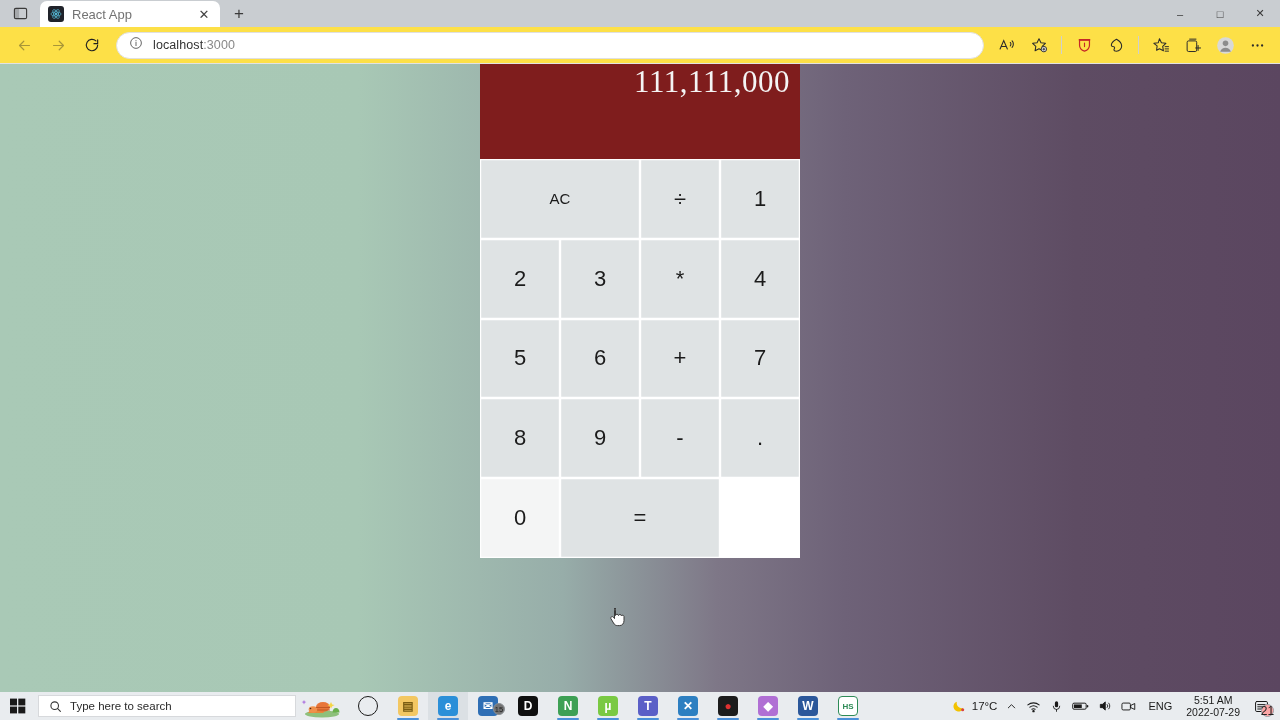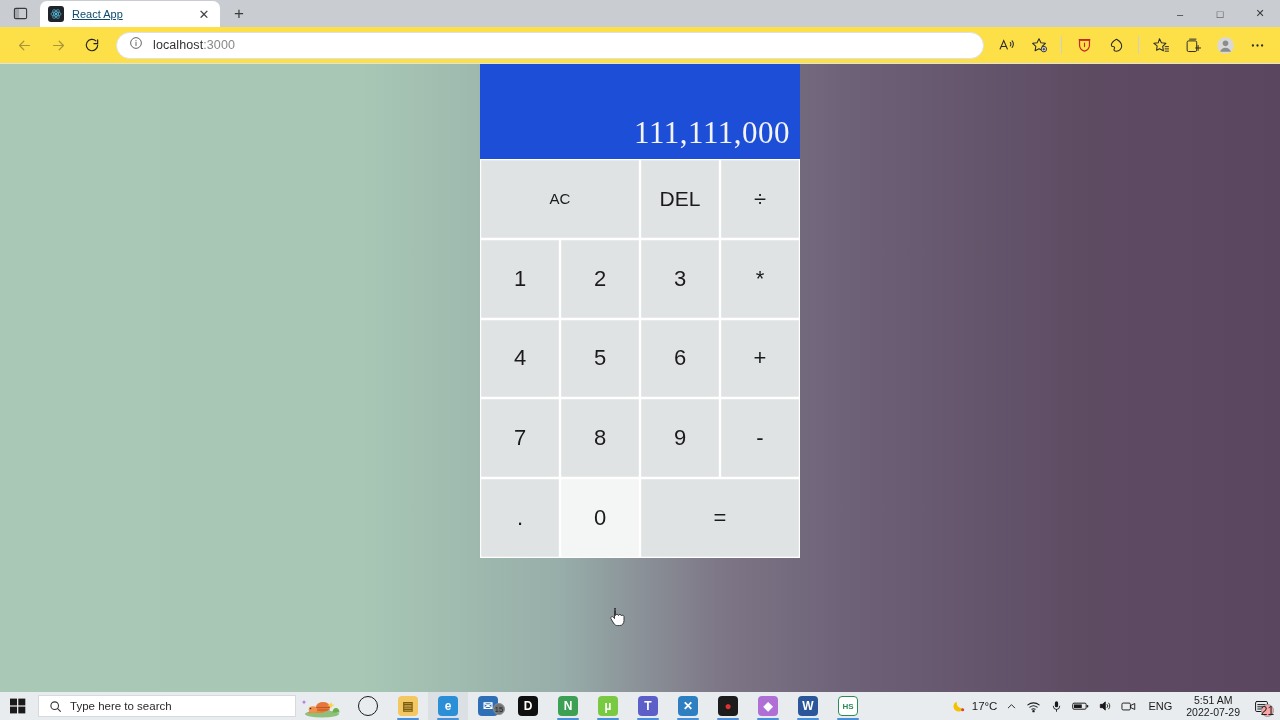--- a/index.html
+++ b/index.html
@@ -32,22 +32,22 @@
     padding: 0 8px; gap: 8px;
     position: relative;
   }
   .tab-favicon {
     width: 16px; height: 16px; border-radius: 3px;
     background: #20232a;
     display: flex; align-items: center; justify-content: center;
     flex: 0 0 auto;
   }
   .tab-title {
-    font-size: 11px; color: #0c4a6e;
-    flex: 1 1 auto; white-space: nowrap; overflow: hidden; text-decoration: underline;
+    font-size: 13px; color: #737373;
+    flex: 1 1 auto; white-space: nowrap; overflow: hidden;
   }
   .tab-close {
     width: 16px; height: 16px; flex: 0 0 auto;
     display: flex; align-items: center; justify-content: center;
     font-size: 13px; color: #444; line-height: 1;
   }
   .newtab-btn {
     width: 30px; height: 26px; margin-left: 4px;
     display: flex; align-items: center; justify-content: center;
     font-size: 17px; color: #3b3b3b; font-weight: 300;
@@ -106,22 +106,22 @@
     position: absolute; left: 480px; top: 0px;
     width: 320px; height: 494px;
     display: grid;
     grid-template-columns: repeat(4, 1fr);
     grid-template-rows: 95px repeat(5, 1fr);
     background: #ffffff;
     gap: 0;
   }
   .display {
     grid-column: 1 / -1;
-    background: #1d4ed8;
-    display: flex; align-items: flex-end; justify-content: flex-end;
+    background: #7f1d1d;
+    display: flex; align-items: flex-start; justify-content: flex-end;
     padding: 0 10px 8px 0;
     overflow: hidden;
   }
   .display-value {
     font-family: "Liberation Serif", serif;
     font-size: 31px; color: #f4f4f4;
     letter-spacing: .5px; white-space: nowrap;
   }
   .btn {
     background: #dfe3e4;
@@ -317,21 +317,20 @@
   </div>
 
   <div class="viewport">
 
     <div class="calculator">
       <div class="display">
         <span class="display-value">111,111,000</span>
       </div>
 
     <button class="btn ac span2">AC</button>
-        <button class="btn del">DEL</button>
         <button class="btn op">÷</button>
         <button class="btn digit">1</button>
         <button class="btn digit">2</button>
         <button class="btn digit">3</button>
         <button class="btn op">*</button>
         <button class="btn digit">4</button>
         <button class="btn digit">5</button>
         <button class="btn digit">6</button>
         <button class="btn op">+</button>
         <button class="btn digit">7</button>

